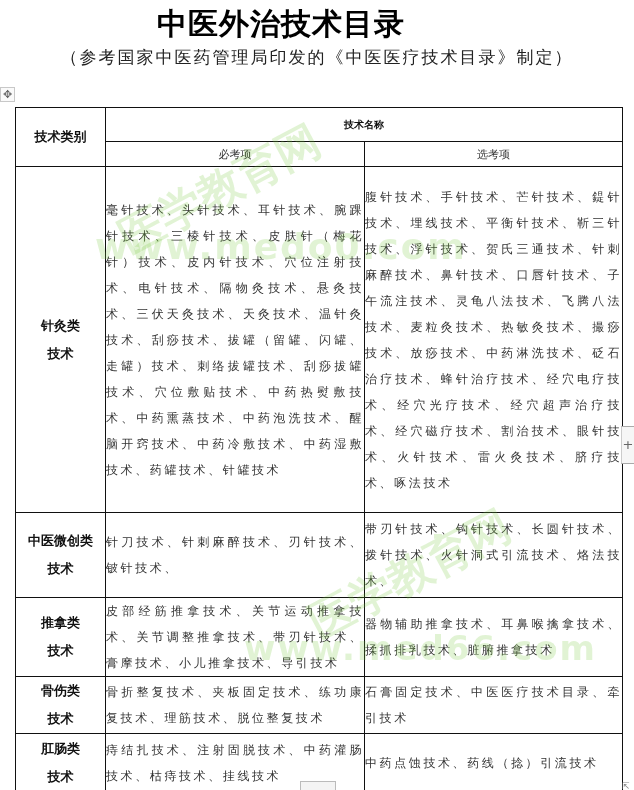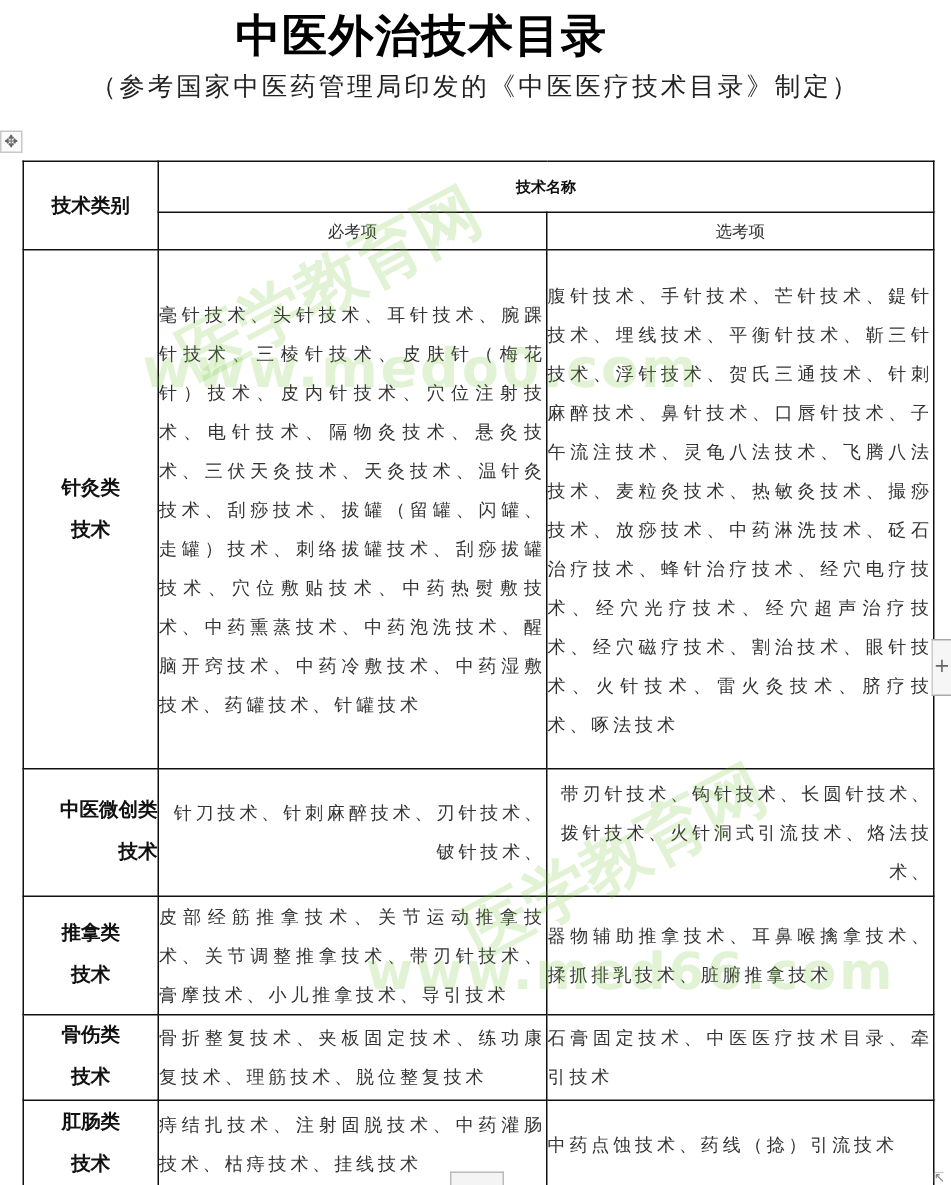--- a/index.html
+++ b/index.html
@@ -19,21 +19,21 @@
   .hdr-main { height: 33px; text-align: center; font-weight: bold; font-size: 10px;
               font-family: "DejaVu Sans", sans-serif; }
   .hdr-cat { text-align: center; font-weight: bold; font-size: 13px; font-family: "DejaVu Sans", sans-serif; }
   .hdr-sub { height: 24px; text-align: center; font-size: 11px; color: #333; font-weight: normal; margin-top: 14px; }
   .cat { text-align: center; font-weight: bold; font-size: 13px; line-height: 28px;
          font-family: "DejaVu Sans", sans-serif; }
   .items { font-size: 12px; line-height: 26px; letter-spacing: 2.6px; padding: 3px 4px 4px 8px;
            color: #333; vertical-align: top; text-align: justify; }
   .items.mid { vertical-align: middle; }
   .row1 td { height: 345px; }
-  .row2 td { height: 84px; text-align: right; }
+  .row2 td { height: 84px; }
   .row3 td { height: 77px; }
   .row4 td { height: 55px; }
   .row5 td { height: 57px; }
   .watermark { position: absolute; color: rgba(120, 200, 60, 0.22); font-weight: bold;
                font-family: "DejaVu Sans", sans-serif; pointer-events: none; white-space: nowrap; }
   .wm1 { left: 110px; top: 160px; font-size: 44px; transform: rotate(-28deg); }
   .wm2 { left: 95px; top: 226px; font-size: 36px; letter-spacing: 2px; }
   .wm3 { left: 300px; top: 545px; font-size: 44px; transform: rotate(-28deg); }
   .wm4 { left: 244px; top: 628px; font-size: 34px; letter-spacing: 2px; text-align: center; }
   .side-plus { position: absolute; right: 0; top: 426px; width: 12px; height: 36px;

